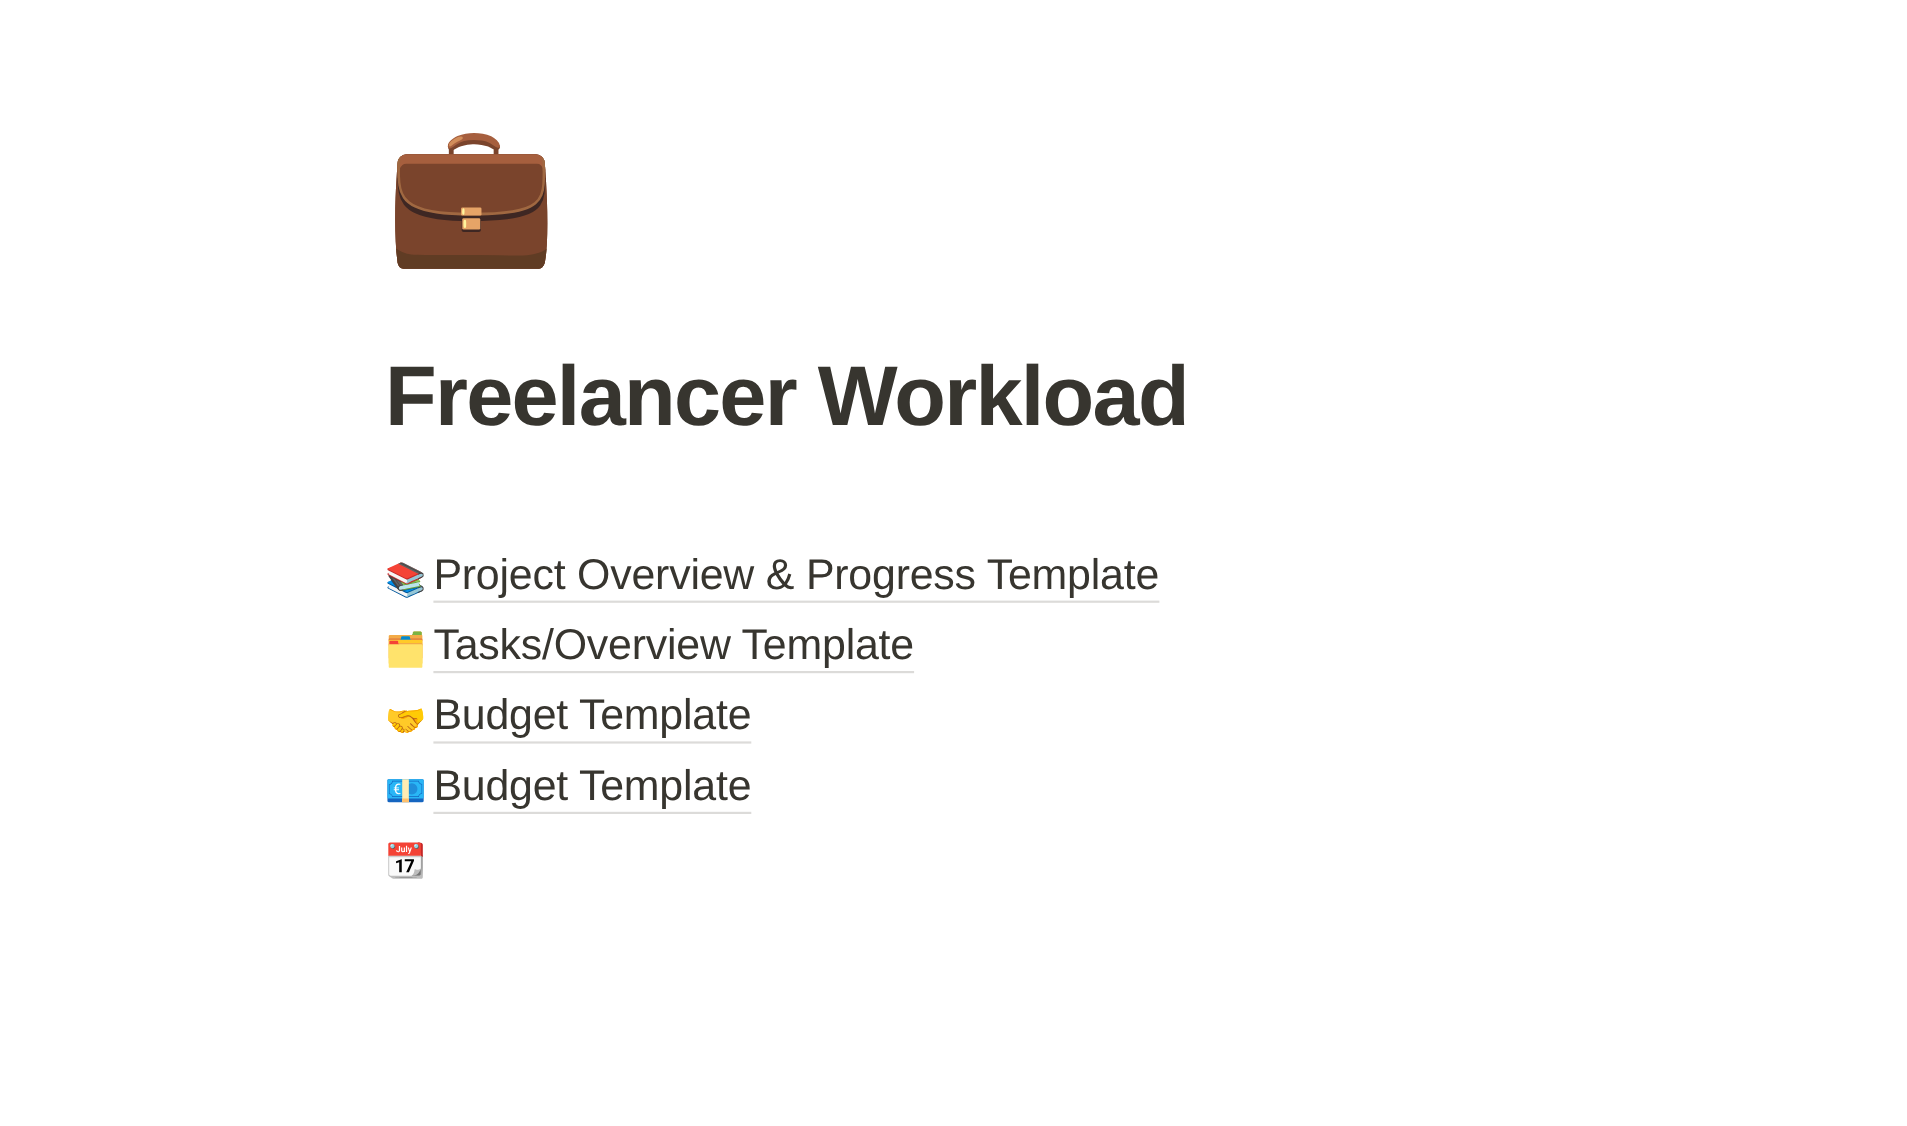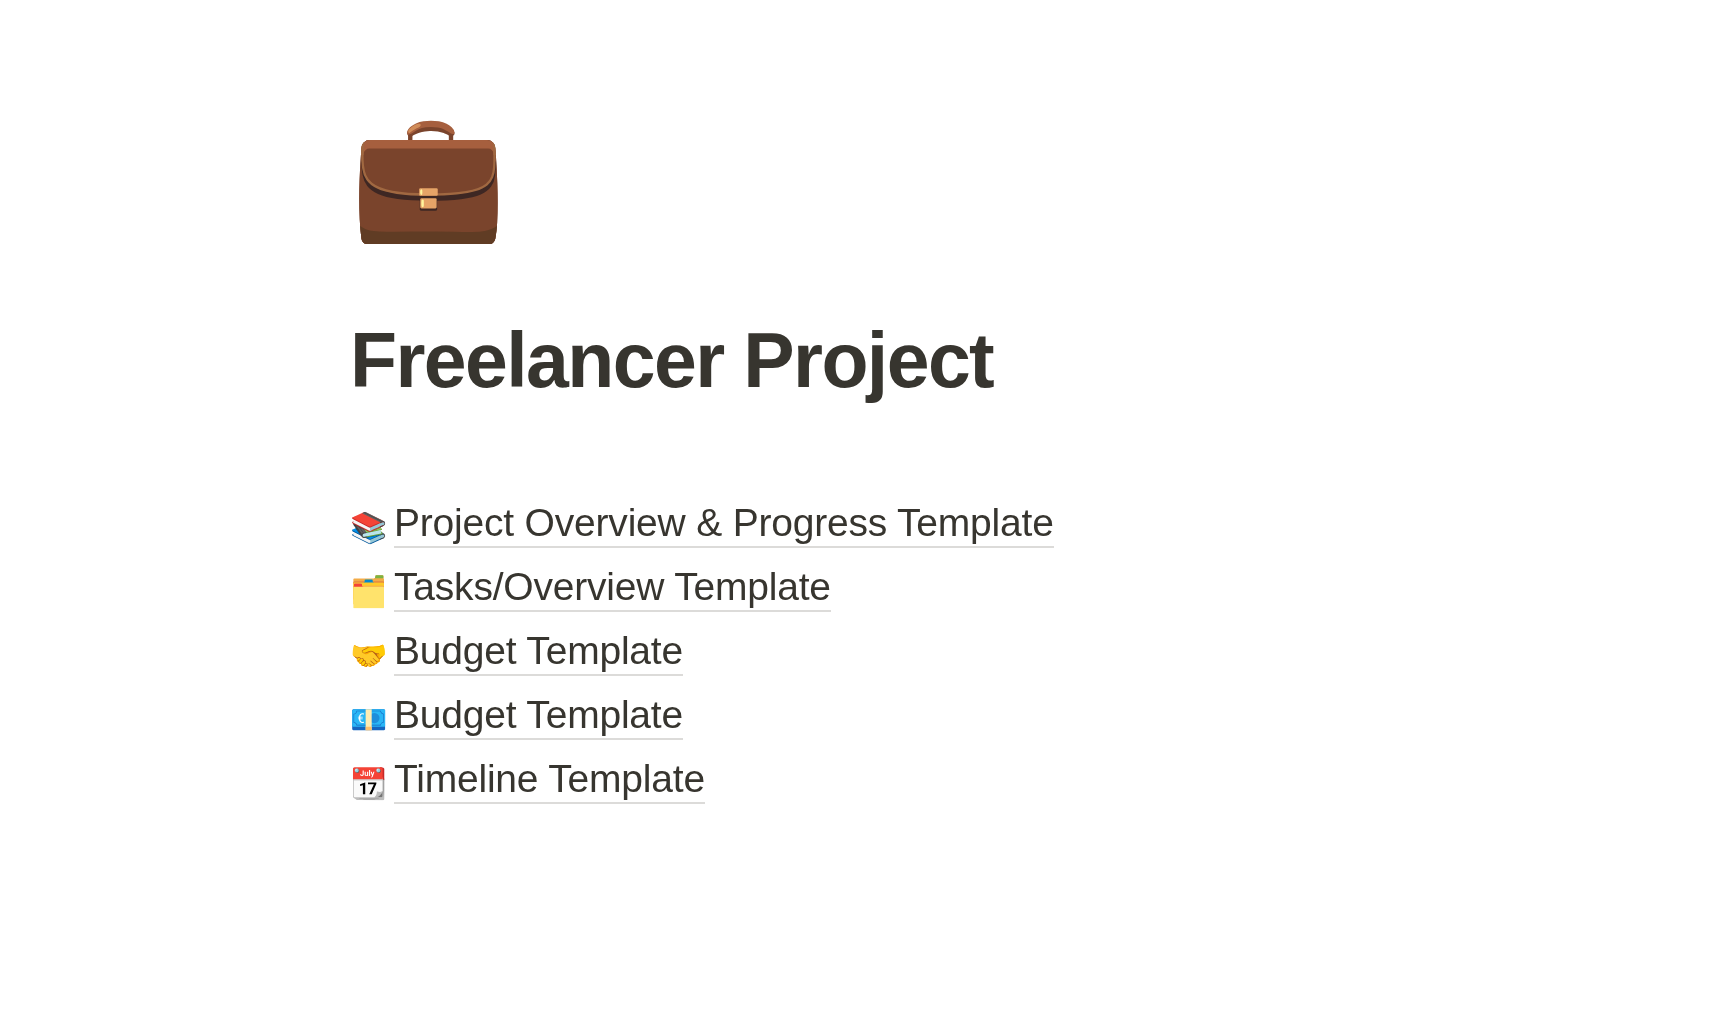--- a/index.html
+++ b/index.html
@@ -91,21 +91,21 @@
   }
 </style>
 </head>
 <body>
 
 <div class="page">
   <div class="content">
 
     <span class="page-icon">💼</span>
 
-    <h1 class="page-title">Freelancer Project</h1>
+    <h1 class="page-title">Freelancer Workload</h1>
 
     <div class="link-list">
 
       <div class="link-row">
         <span class="link-emoji">📚</span>
         <span class="link-text">Project Overview &amp; Progress Template</span>
       </div>
 
       <div class="link-row">
         <span class="link-emoji">🗂️</span>
@@ -117,18 +117,17 @@
         <span class="link-text">Budget Template</span>
       </div>
 
       <div class="link-row">
         <span class="link-emoji">💶</span>
         <span class="link-text">Budget Template</span>
       </div>
 
       <div class="link-row">
         <span class="link-emoji">📆</span>
-        <span class="link-text">Timeline Template</span>
       </div>
 
     </div>
   </div>
 </div>
 
 </body></html>

